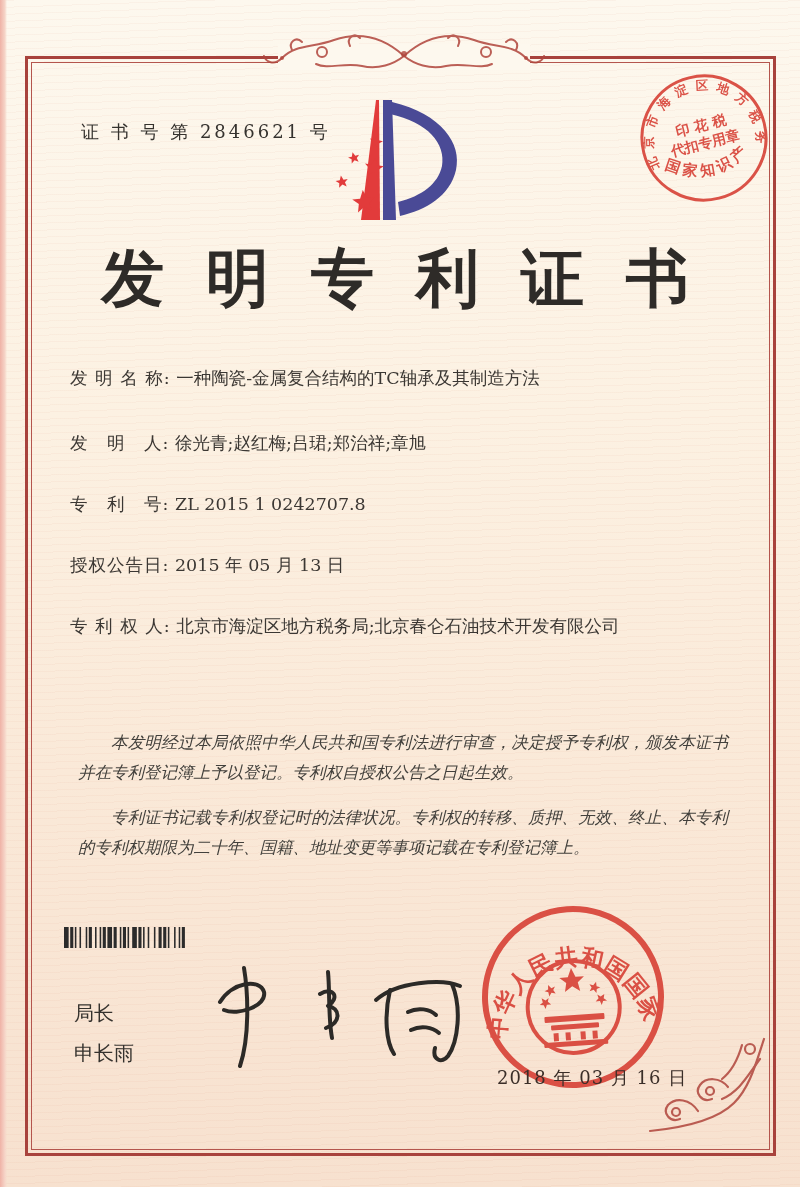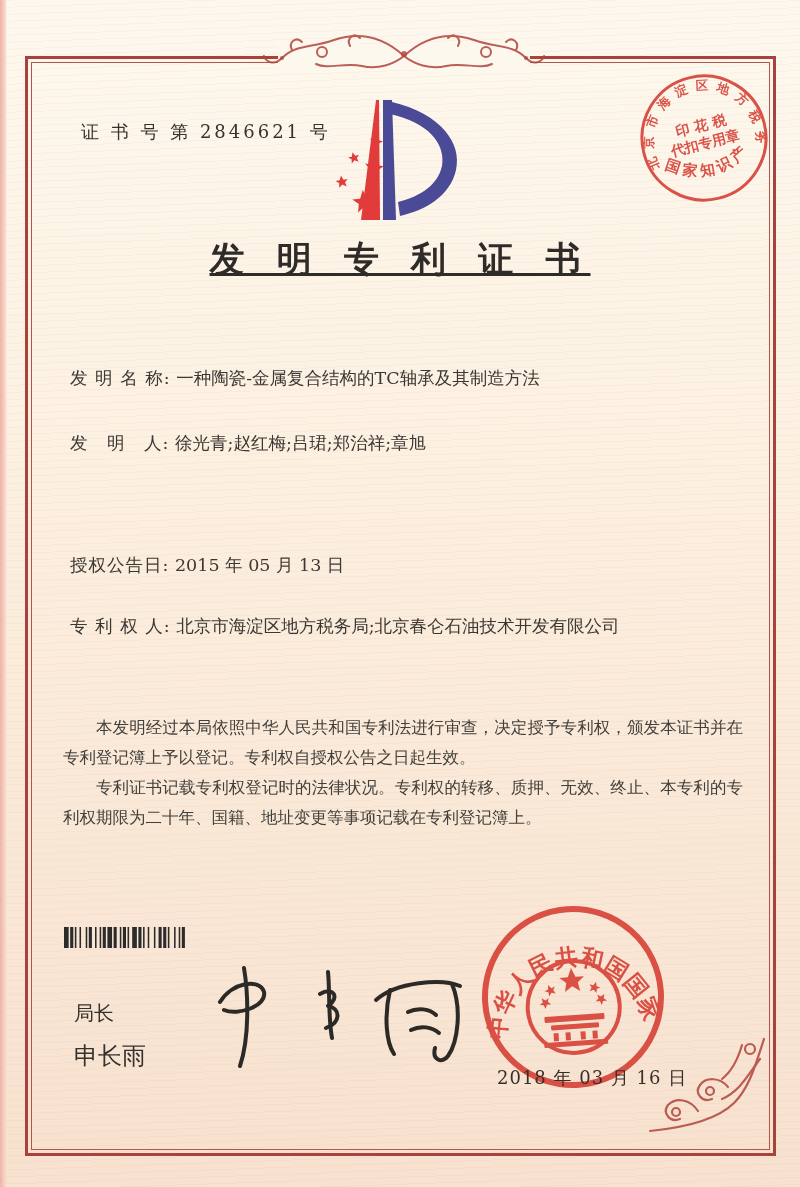--- a/index.html
+++ b/index.html
@@ -20,35 +20,35 @@
   .frame-inner{position:absolute;inset:3px;border:1px solid #b4554d;}
   .frame-mask{position:absolute;left:278px;top:44px;width:252px;height:26px;
     background:#fdf8ee;}
   .ornament-top{position:absolute;left:262px;top:18px;width:284px;height:64px;}
   .ornament-corner{position:absolute;right:32px;bottom:36px;width:130px;height:118px;}
   
   .cert-no{position:absolute;left:56px;top:120px;font-size:18px;letter-spacing:3px;color:#35322e;margin-left:25px;}
   .logo{position:absolute;left:330px;top:92px;width:156px;height:138px;}
   .tax-stamp{position:absolute;left:638px;top:72px;width:132px;height:132px;transform:rotate(-14deg);opacity:.92;}
   .title{position:absolute;left:0;top:236px;width:100%;text-align:center;
-    font-size:35px;font-weight:700;letter-spacing:10px;color:#2e2b28;text-decoration:underline;}
+    font-size:63px;font-weight:700;letter-spacing:10px;color:#2e2b28;}
   
   .field{position:absolute;left:70px;right:46px;font-size:17.5px;color:#3b3733;white-space:nowrap;}
   .field .lab{letter-spacing:1px;}
   .f0{top:366px}.f1{top:431px}.f2{top:492px}.f3{top:553px}.f4{top:614px}.f5{top:676px}
   
   .body-text{position:absolute;left:62px;top:712px;width:682px;font-size:16.5px;
     line-height:1.8;text-align:justify;color:#42403c;}
-  .body-text p{margin:1px;text-indent:2em;}
+  .body-text p{margin:16px;text-indent:2em;font-style:italic;}
   
   .barcode{position:absolute;left:64px;top:927px;width:240px;height:21px;}
   
   .sig-title{position:absolute;left:74px;top:1000px;font-size:20px;color:#35322e;
     font-family:"DejaVu Sans","Liberation Sans",sans-serif;}
-  .sig-name{position:absolute;left:74px;top:1040px;font-size:24px;color:#35322e;
+  .sig-name{position:absolute;left:74px;top:1040px;font-size:20px;color:#35322e;
     font-family:"DejaVu Sans","Liberation Sans",sans-serif;text-align:right;}
   .signature{position:absolute;left:198px;top:958px;width:275px;height:118px;}
   .big-seal{position:absolute;left:479px;top:903px;width:188px;height:188px;transform:rotate(-4deg);opacity:.93;}
   .seal-date{position:absolute;left:497px;top:1066px;font-size:18px;letter-spacing:1px;color:#3a2e28;}
 </style>
 </head>
 <body>
 
 <div class="page">
   <div class="scan-edge"></div>
@@ -130,20 +130,24 @@
 
   <div class="title">发 明 专 利 证 书</div>
 
   <div class="field f0">
     <span class="lab">发 明 名 称:</span>
     <span class="val">一种陶瓷-金属复合结构的TC轴承及其制造方法</span>
   </div>
   <div class="field f1">
     <span class="lab">发　明　人:</span>
     <span class="val">徐光青;赵红梅;吕珺;郑治祥;章旭</span>
+  </div>
+  <div class="field f2">
+    <span class="lab">专　利　号:</span>
+    <span class="val">ZL 2015 1 0242707.8</span>
   </div>
   <div class="field f3">
     <span class="lab">授权公告日:</span>
     <span class="val">2015 年 05 月 13 日</span>
   </div>
   <div class="field f4">
     <span class="lab">专 利 权 人:</span>
     <span class="val">北京市海淀区地方税务局;北京春仑石油技术开发有限公司</span>
   </div>
 

